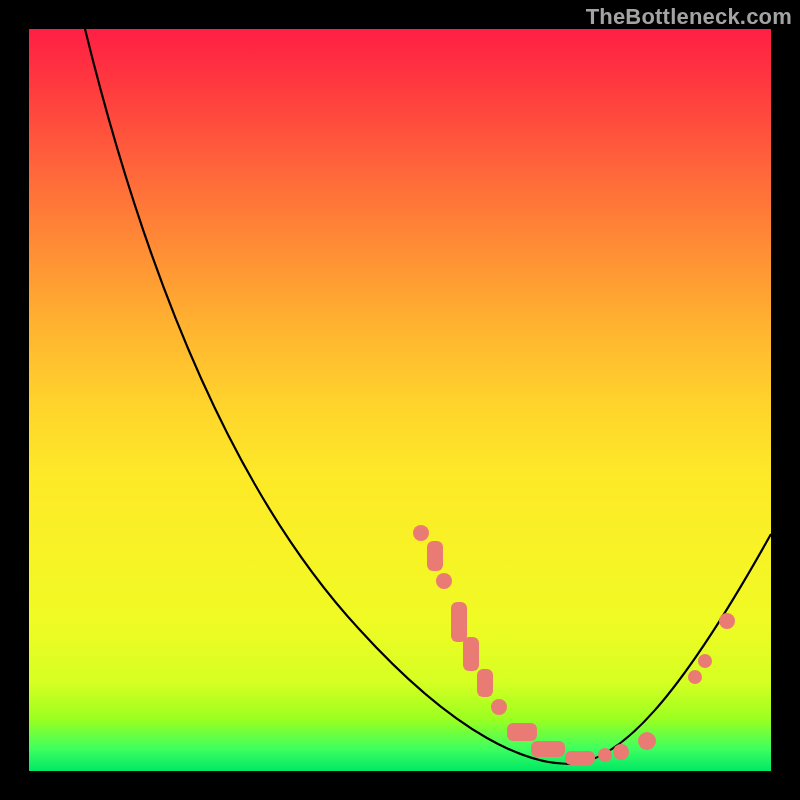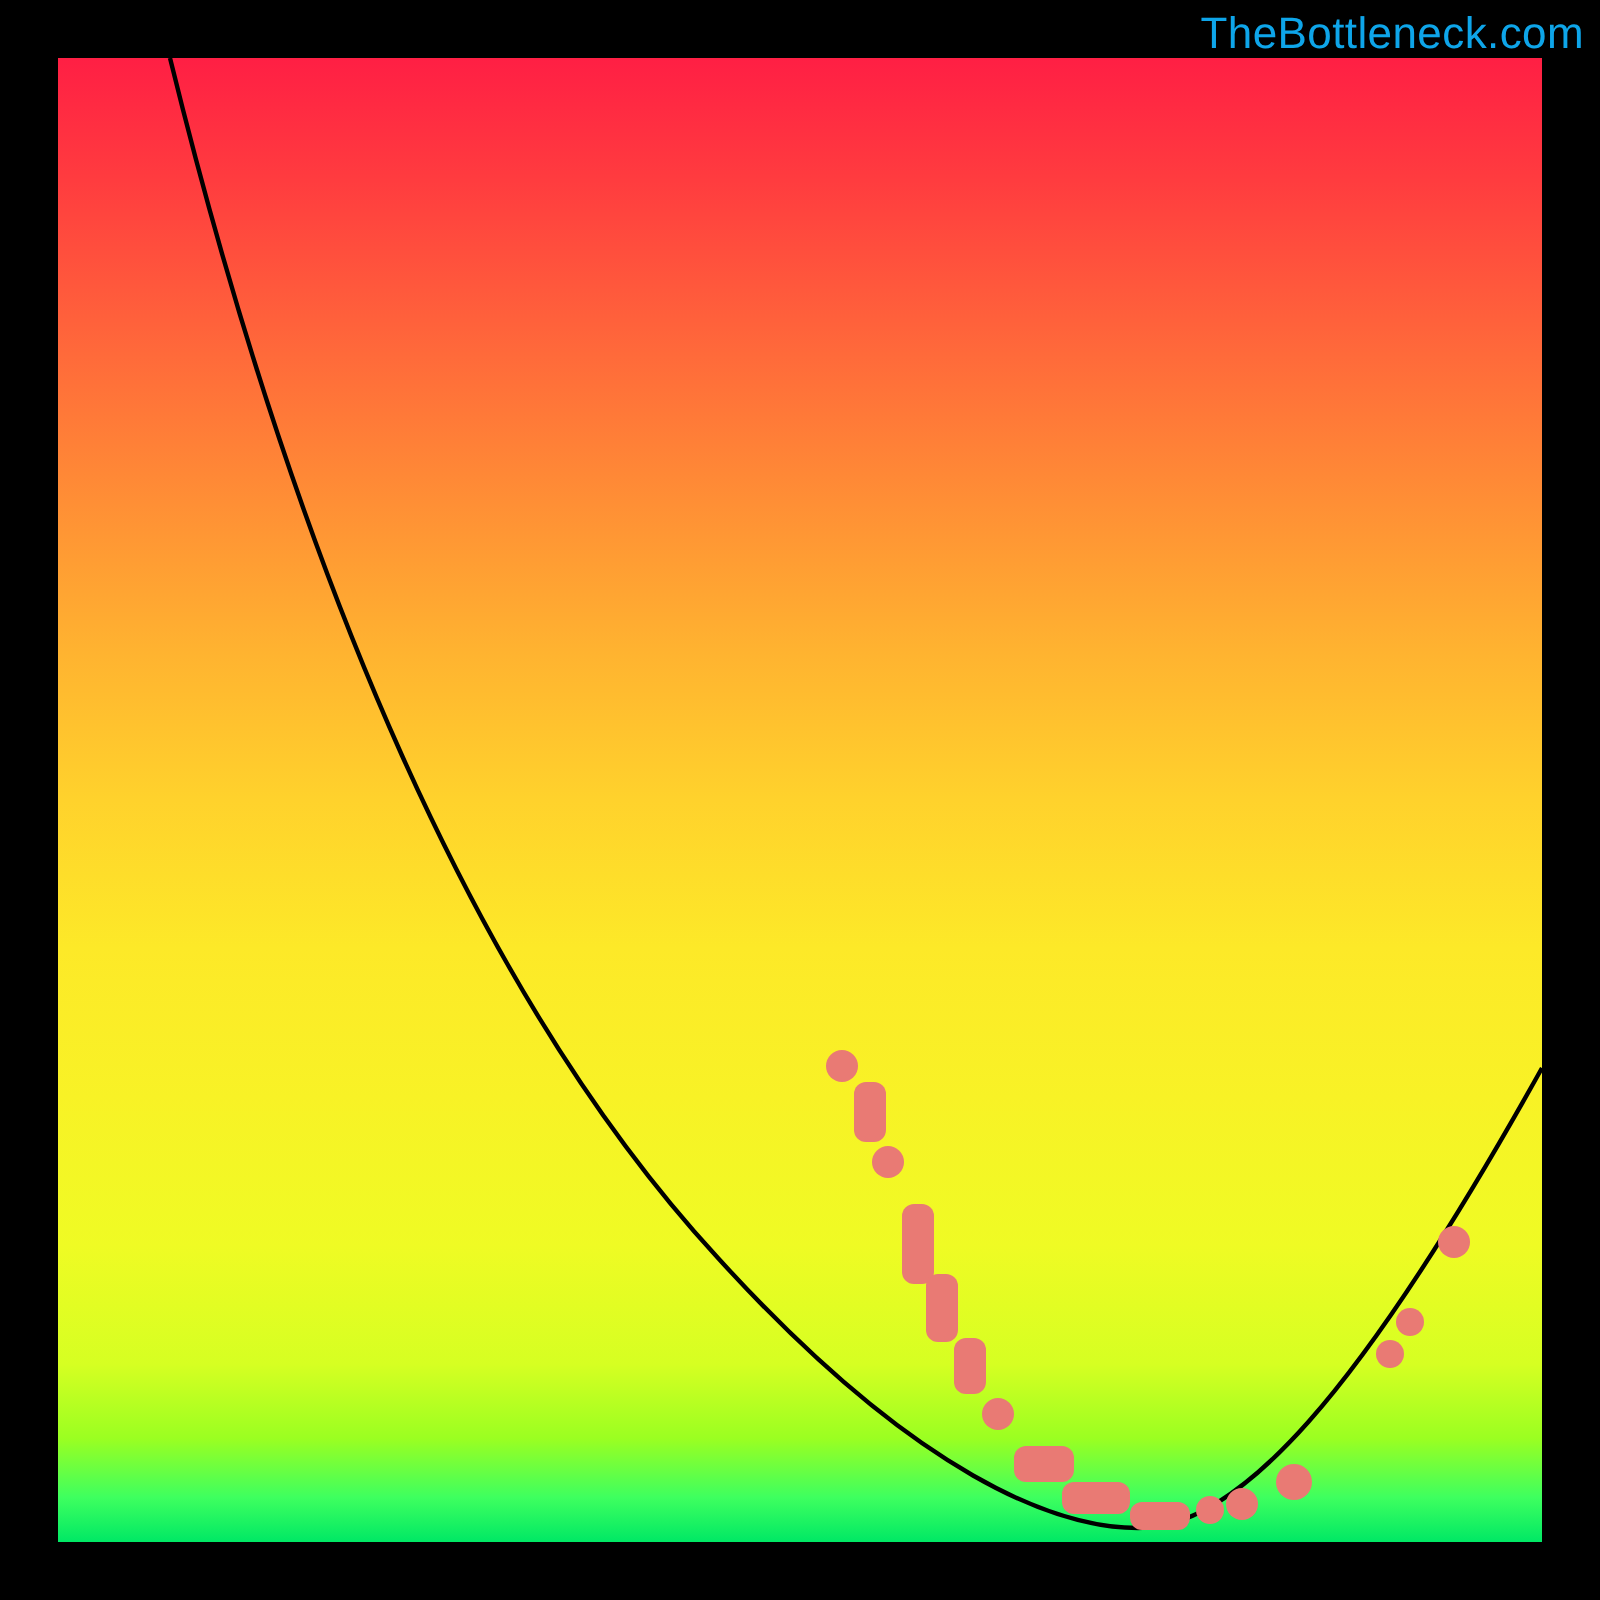--- a/index.html
+++ b/index.html
@@ -30,23 +30,23 @@
       #d6ff22 88%,
       #9bff21 93%,
       #3eff5f 97%,
       #00e865 100%
     );
   }
   .watermark {
     position: absolute;
     top: 4px;
     right: 8px;
-    color: #0ea5e9;
+    color: #a3a3a3;
     font-size: 22px;
-    font-weight: 400;
+    font-weight: 700;
     letter-spacing: 0.2px;
     user-select: none;
   }
   svg.curve {
     position: absolute;
     left: 0;
     top: 0;
     width: 742px;
     height: 742px;
     overflow: visible;

